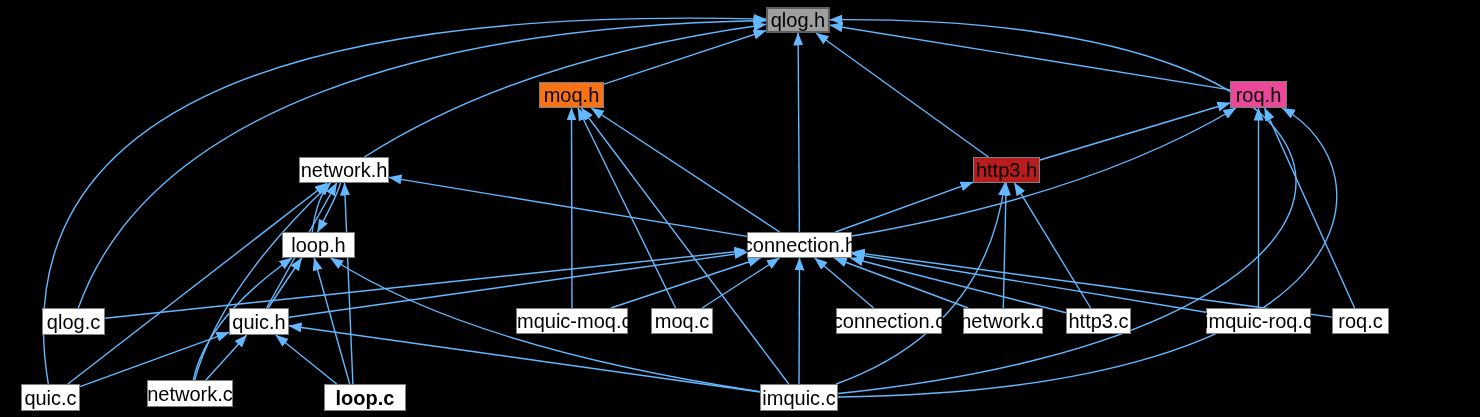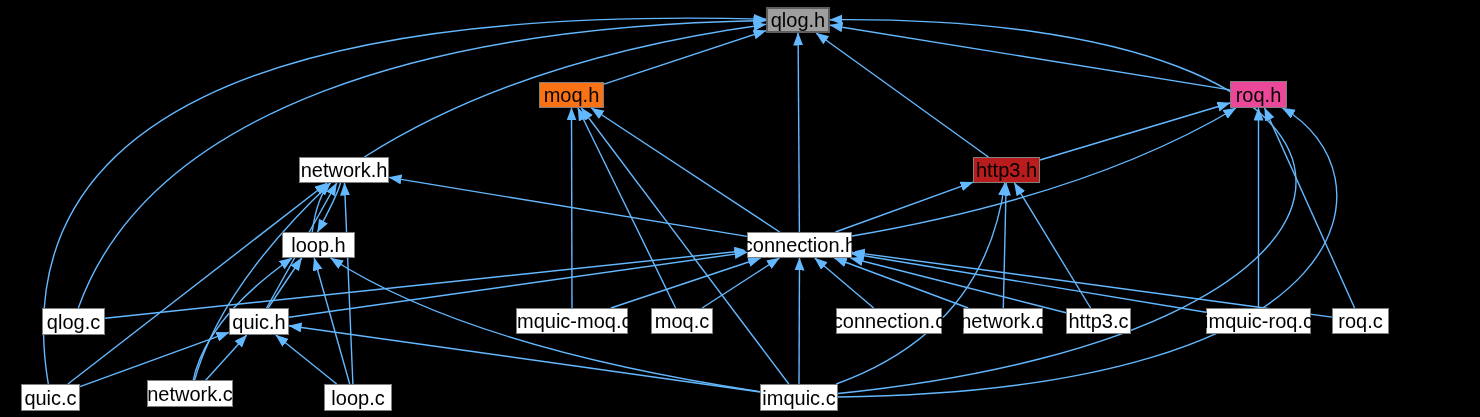--- a/index.html
+++ b/index.html
@@ -113,16 +113,16 @@
       <div class="node" style="left: 229px; top: 308px; width: 60px; height: 27px; background: rgb(255, 255, 255); border-color: rgb(127, 127, 127); color: rgb(0, 0, 0); text-align: center;">quic.h</div>
       <div class="node" style="left: 516px; top: 308px; width: 112px; height: 26px; background: rgb(255, 255, 255); border-color: rgb(127, 127, 127); color: rgb(0, 0, 0);">imquic-moq.c</div>
       <div class="node" style="left: 651px; top: 308px; width: 62px; height: 26px; background: rgb(255, 255, 255); border-color: rgb(127, 127, 127); color: rgb(0, 0, 0);">moq.c</div>
       <div class="node" style="left: 836px; top: 308px; width: 106px; height: 26px; background: rgb(255, 255, 255); border-color: rgb(127, 127, 127); color: rgb(0, 0, 0);">connection.c</div>
       <div class="node" style="left: 963px; top: 308px; width: 80px; height: 26px; background: rgb(255, 255, 255); border-color: rgb(127, 127, 127); color: rgb(0, 0, 0);">network.c</div>
       <div class="node" style="left: 1066px; top: 308px; width: 65px; height: 26px; background: rgb(255, 255, 255); border-color: rgb(127, 127, 127); color: rgb(0, 0, 0);">http3.c</div>
       <div class="node" style="left: 1206px; top: 308px; width: 105px; height: 26px; background: rgb(255, 255, 255); border-color: rgb(127, 127, 127); color: rgb(0, 0, 0);">imquic-roq.c</div>
       <div class="node" style="left: 1332px; top: 308px; width: 57px; height: 26px; background: rgb(255, 255, 255); border-color: rgb(127, 127, 127); color: rgb(0, 0, 0);">roq.c</div>
       <div class="node" style="left: 21px; top: 384px; width: 59px; height: 27px; background: rgb(255, 255, 255); border-color: rgb(127, 127, 127); color: rgb(0, 0, 0);">quic.c</div>
       <div class="node" style="left: 147px; top: 380px; width: 86px; height: 27px; background: rgb(255, 255, 255); border-color: rgb(127, 127, 127); color: rgb(0, 0, 0);">network.c</div>
-      <div class="node" style="left: 324px; top: 384px; width: 68px; height: 27px; background: rgb(255, 255, 255); border-color: rgb(127, 127, 127); color: rgb(0, 0, 0);">loop.c</div>
+      <div class="node" style="left: 324px; top: 384px; width: 82px; height: 27px; background: rgb(255, 255, 255); border-color: rgb(127, 127, 127); color: rgb(0, 0, 0); font-weight: bold;">loop.c</div>
       <div class="node" style="left: 760px; top: 384px; width: 78px; height: 27px; background: rgb(255, 255, 255); border-color: rgb(127, 127, 127); color: rgb(0, 0, 0);">imquic.c</div>
     </div>
 </div>
 
 </body></html>

